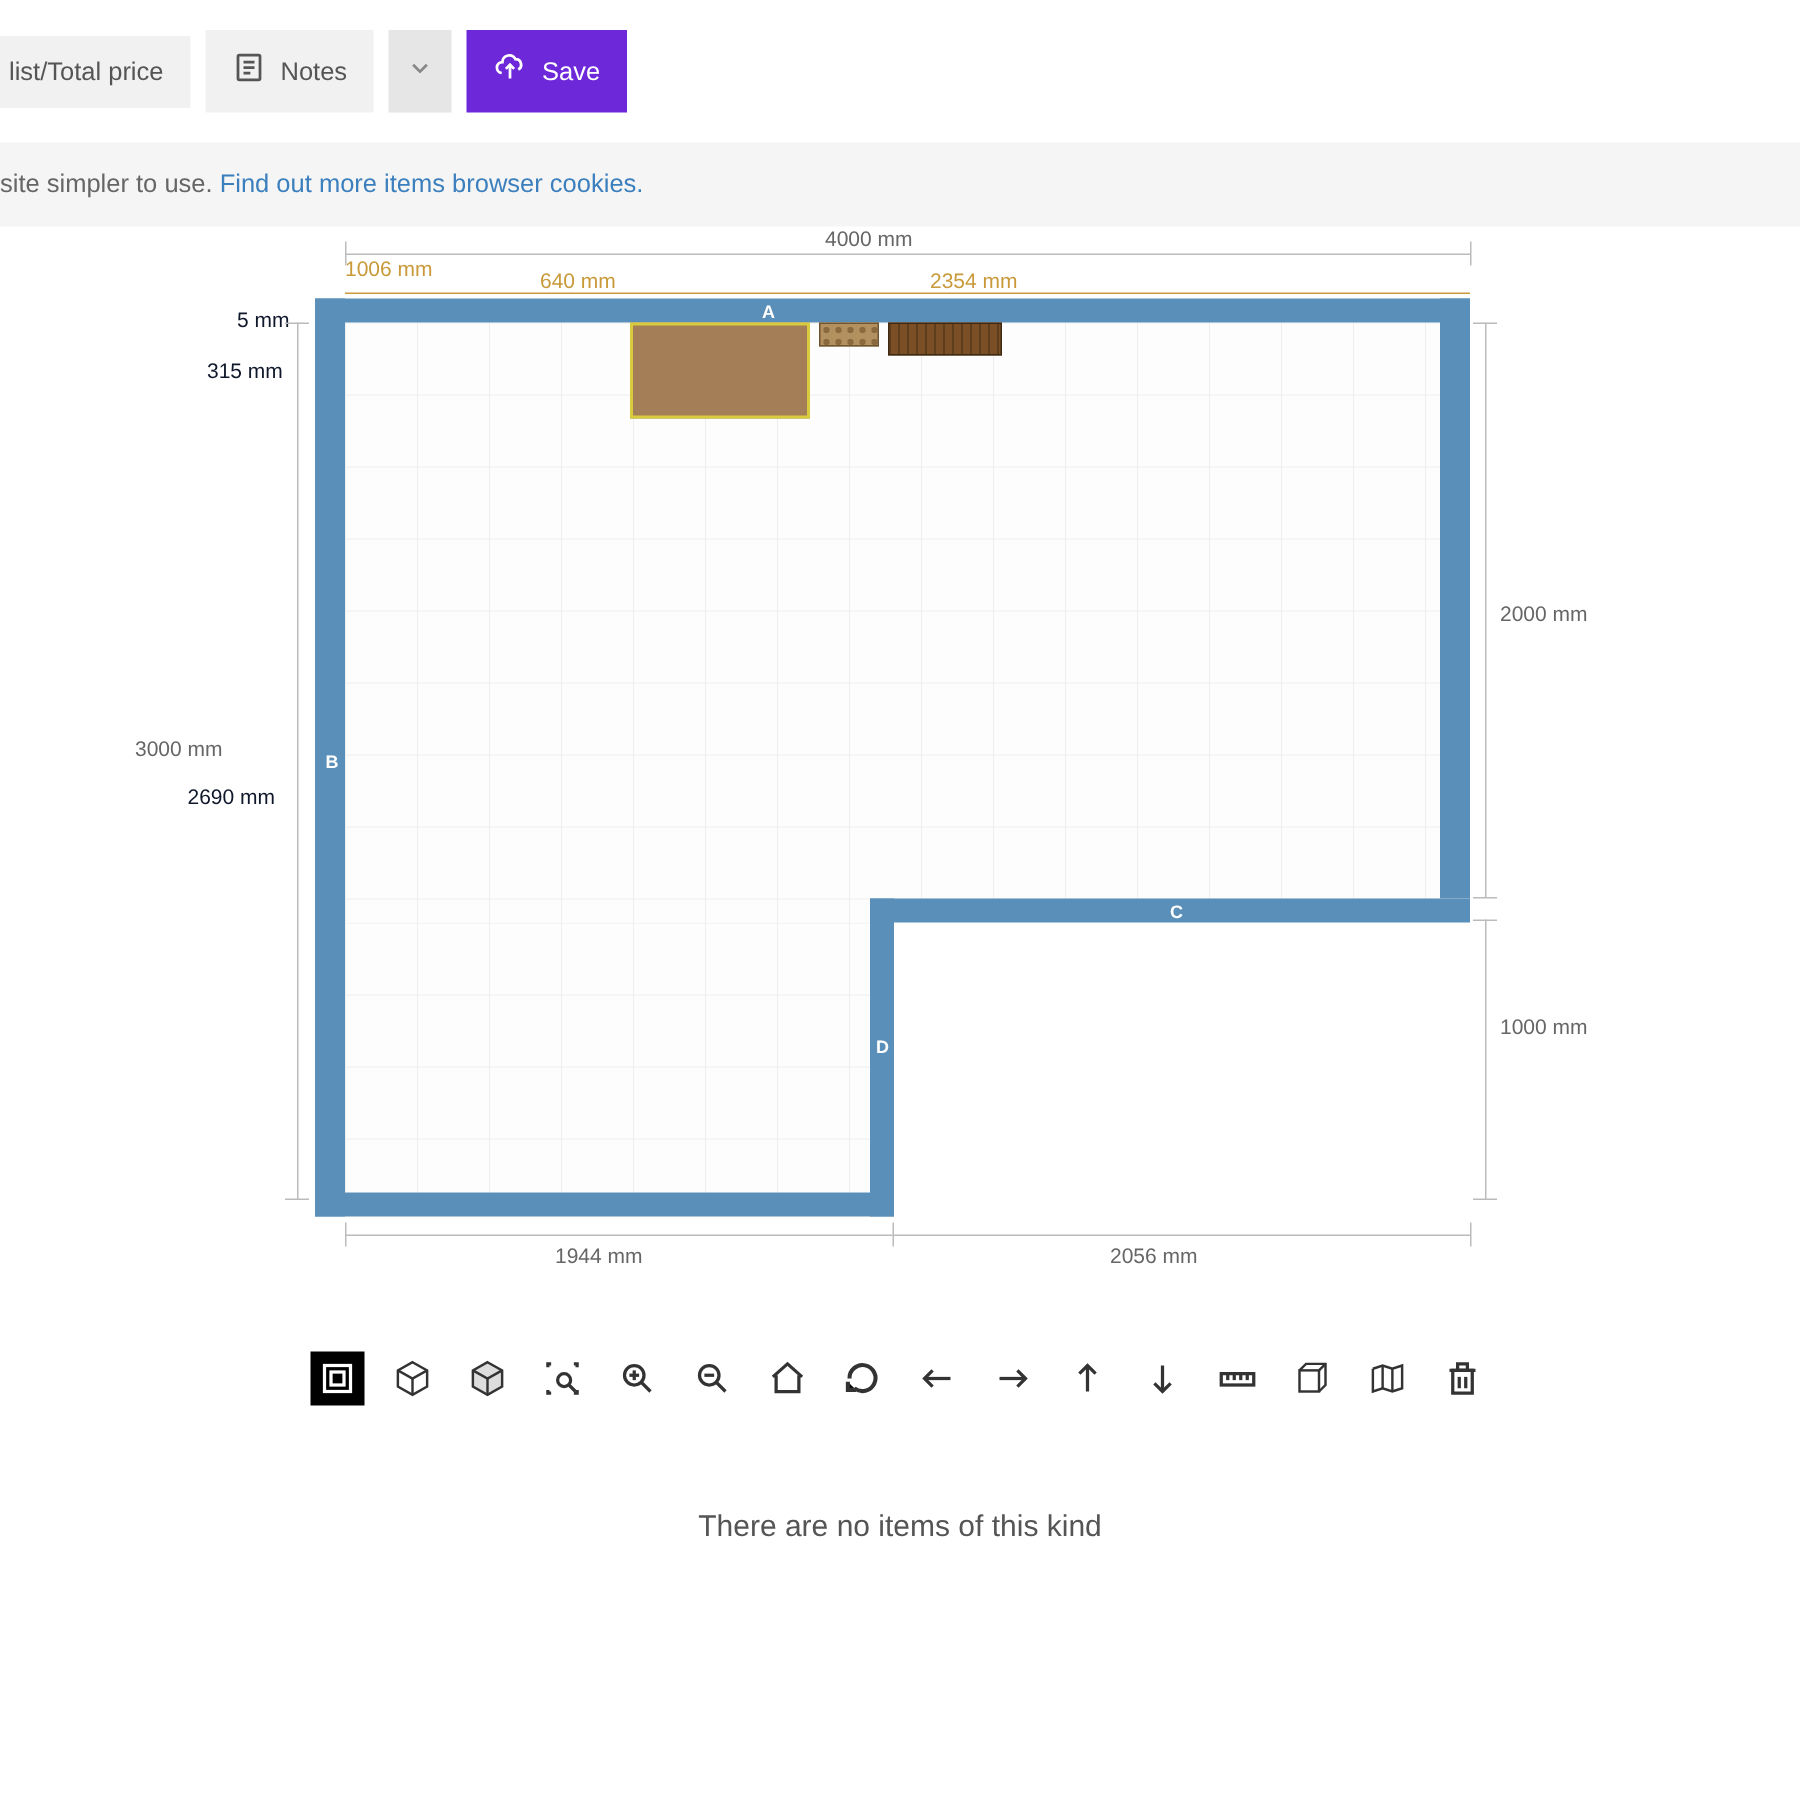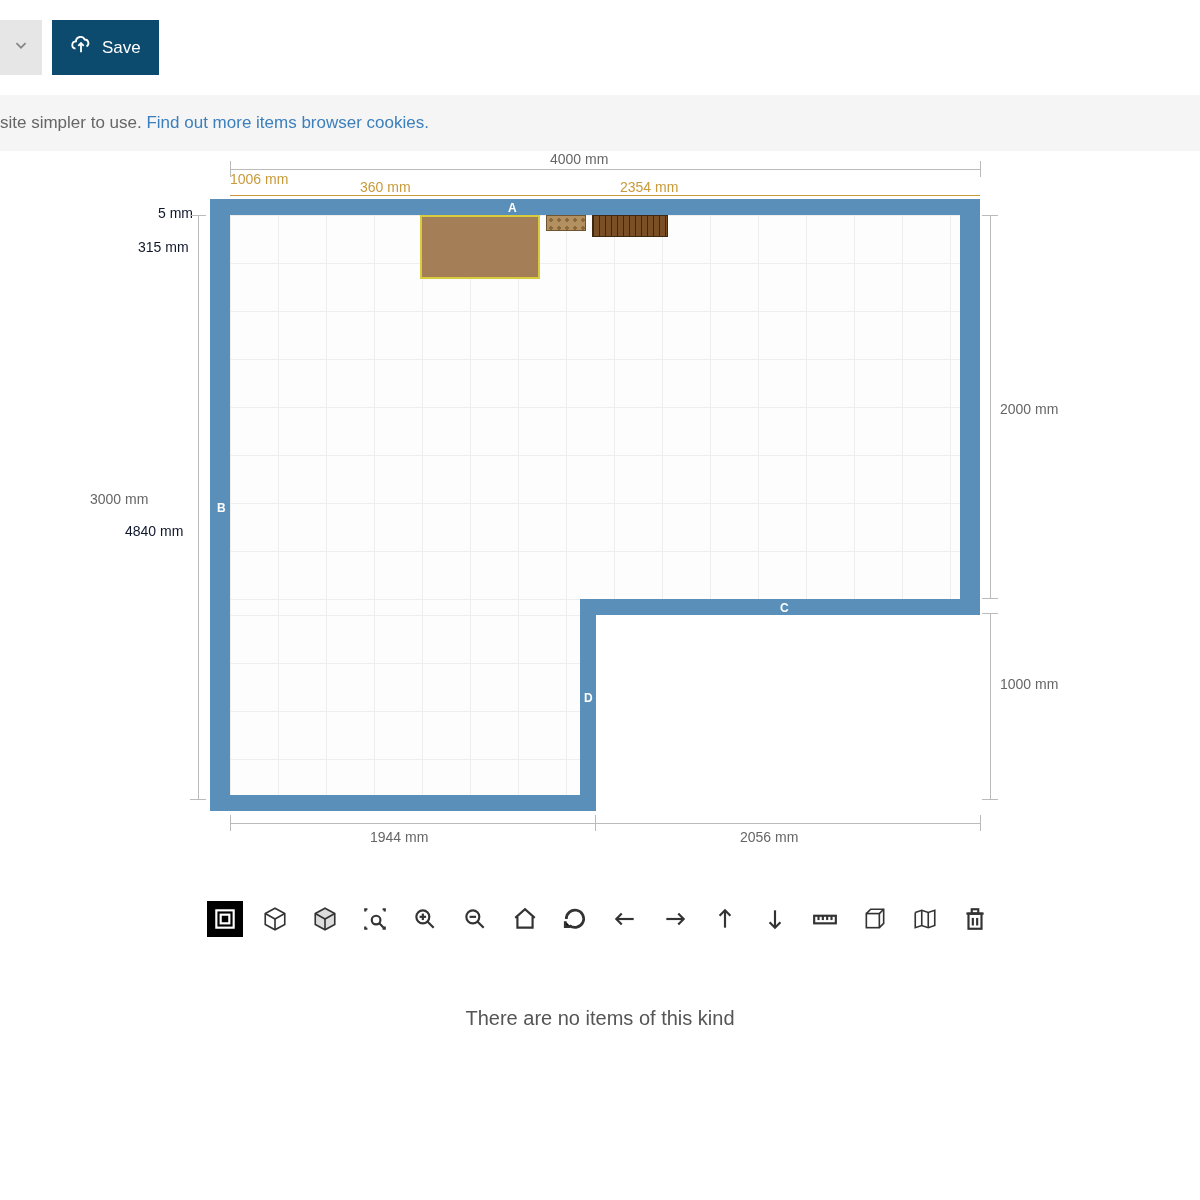--- a/index.html
+++ b/index.html
@@ -25,21 +25,21 @@
     font-size: 17px;
     color: #555;
     display: flex;
     align-items: center;
     gap: 10px;
     cursor: pointer;
   }
   .tbtn.first { padding-left: 6px; }
   .tbtn svg { width: 22px; height: 22px; }
   .tbtn.save {
-    background: #0c4a6e;
+    background: #6d28d9;
     color: #fff;
   }
   .tbtn.dropdown-arrow {
     padding: 14px 10px;
     background: #e6e6e6;
   }
   .cookie-bar {
     background: #f5f5f5;
     padding: 18px 0 18px 0;
     font-size: 17px;
@@ -130,20 +130,34 @@
     text-align: center;
     font-size: 20px;
     color: #555;
     margin-top: 70px;
   }
 </style>
 </head>
 <body>
 
 <div class="toolbar">
+  <button class="tbtn first">
+    <span>list/Total price</span>
+  </button>
+  <button class="tbtn">
+    <span>
+      <svg viewBox="0 0 24 24" fill="none" stroke="#555" stroke-width="2">
+          <rect x="4" y="3" width="16" height="18" rx="1"></rect>
+          <line x1="8" y1="8" x2="16" y2="8"></line>
+          <line x1="8" y1="12" x2="16" y2="12"></line>
+          <line x1="8" y1="16" x2="13" y2="16"></line>
+        </svg>
+    </span>
+    <span>Notes</span>
+  </button>
   <button class="tbtn dropdown-arrow">
     <span>
       <svg viewBox="0 0 24 24" fill="none" stroke="#888" stroke-width="2">
           <polyline points="7 10 12 15 17 10"></polyline>
         </svg>
     </span>
   </button>
   <button class="tbtn save">
     <span>
       <svg viewBox="0 0 24 24" fill="none" stroke="#fff" stroke-width="2">
@@ -161,28 +175,28 @@
 </div>
 
 <div class="canvas-area">
 
   <div class="dim-label" style="left:490px; top:0px;">4000 mm</div>
   <div class="dim-line" style="left:170px; top:18px; width:750px; height:1px;"></div>
   <div class="dim-tick" style="left:170px; top:10px; width:1px; height:16px;"></div>
   <div class="dim-tick" style="left:920px; top:10px; width:1px; height:16px;"></div>
 
   <div class="dim-label amber" style="left:170px; top:20px;">1006 mm</div>
-  <div class="dim-label amber" style="left:300px; top:28px;">360 mm</div>
+  <div class="dim-label amber" style="left:300px; top:28px;">640 mm</div>
   <div class="dim-label amber" style="left:560px; top:28px;">2354 mm</div>
   <div class="dim-line amber" style="left:170px; top:44px; width:750px; height:1px;"></div>
 
   <div class="dim-label teal" style="left:98px; top:54px;">5 mm</div>
   <div class="dim-label teal" style="left:78px; top:88px;">315 mm</div>
   <div class="dim-label" style="left:30px; top:340px;">3000 mm</div>
-  <div class="dim-label teal" style="left:65px; top:372px;">4840 mm</div>
+  <div class="dim-label teal" style="left:65px; top:372px;">2690 mm</div>
   <div class="dim-line" style="left:138px; top:64px; width:1px; height:585px;"></div>
   <div class="dim-tick" style="left:130px; top:64px; width:16px; height:1px;"></div>
   <div class="dim-tick" style="left:130px; top:648px; width:16px; height:1px;"></div>
 
   <div class="dim-label" style="left:940px; top:250px;">2000 mm</div>
   <div class="dim-label" style="left:940px; top:525px;">1000 mm</div>
   <div class="dim-line" style="left:930px; top:64px; width:1px; height:383px;"></div>
   <div class="dim-tick" style="left:922px; top:64px; width:16px; height:1px;"></div>
   <div class="dim-tick" style="left:922px; top:447px; width:16px; height:1px;"></div>
   <div class="dim-line" style="left:930px; top:462px; width:1px; height:187px;"></div>

